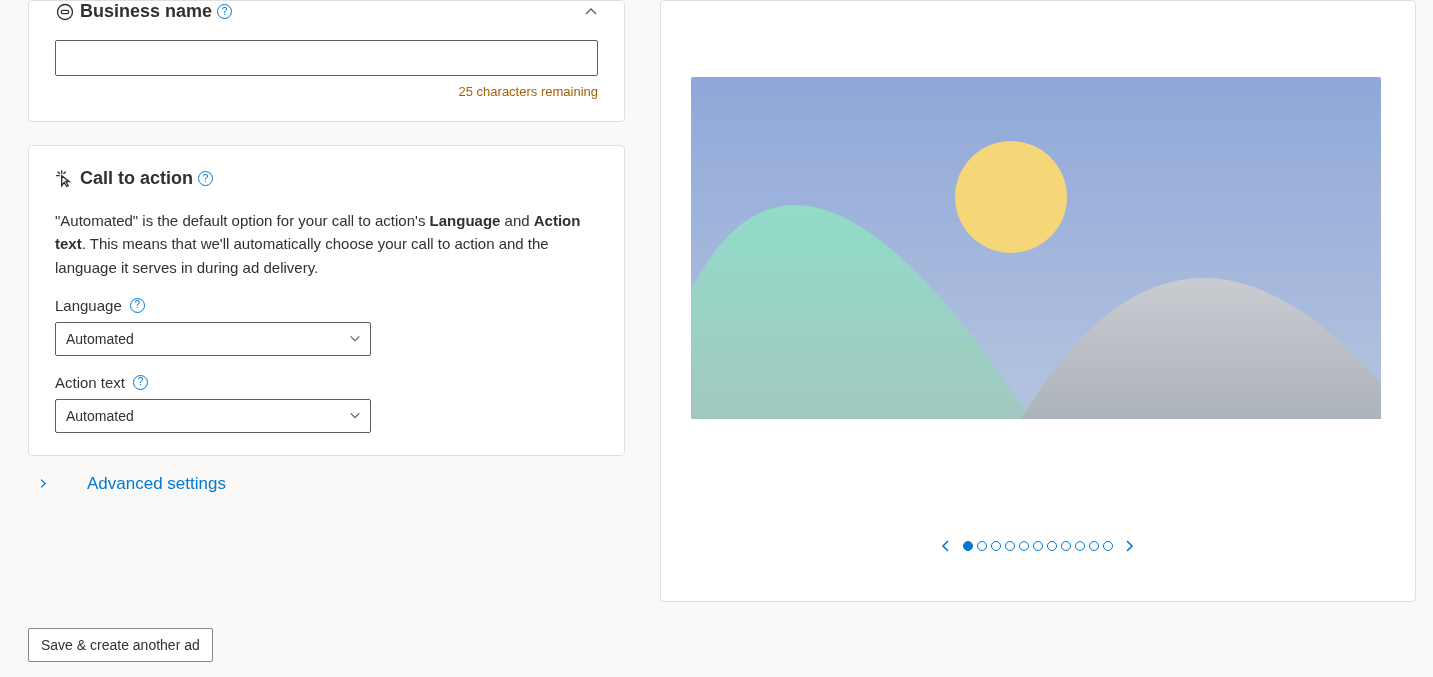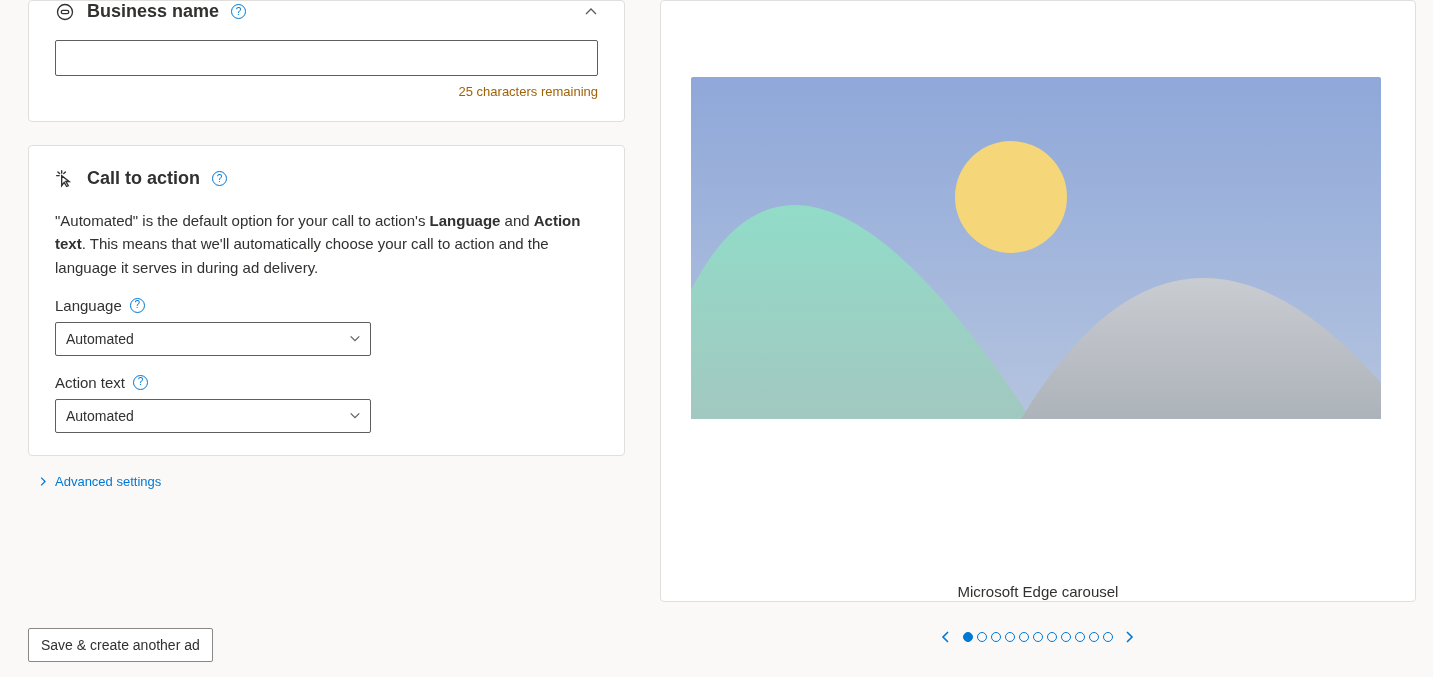--- a/index.html
+++ b/index.html
@@ -33,21 +33,21 @@
       border-radius: 4px;
       padding: 14px 26px 22px 26px;
       margin-bottom: 14px;
     }
     .card-top {
       padding-top: 0;
     }
     .section-header {
       display: flex;
       align-items: center;
-      gap: 12px;
+      gap: 5px;
       margin-bottom: 18px;
       position: relative;
     }
     .section-header .chev {
       position: absolute;
       right: 0;
       top: 4px;
       width: 14px;
       height: 14px;
       stroke: #605e5c;
@@ -154,21 +154,22 @@
     }
     .advanced-row svg {
       width: 11px;
       height: 11px;
       stroke: #0078d4;
       stroke-width: 1.6;
       fill: none;
     }
     .advanced-link {
       color: #0078d4;
-      font-size: 13px;
+      font-size: 17px;
+      margin-left: 32px;
     }
     .save-button {
       position: absolute;
       left: 28px;
       top: 628px;
       height: 34px;
       padding: 0 12px;
       background: #fff;
       border: 1px solid #8a8886;
       border-radius: 2px;
@@ -345,21 +346,20 @@
             <stop offset="100%" stop-color="#adb3ba"></stop>
           </linearGradient>
         </defs>
         <rect width="690" height="342" fill="url(#sky)"></rect>
         <circle cx="320" cy="120" r="56" fill="#f5d77a"></circle>
         <path d="M -20 342 L -20 260 Q 90 -40 340 342 Z" fill="url(#hill1)"></path>
         <path d="M 330 342 Q 500 60 720 342 Z" fill="url(#hill2)"></path>
       </svg>
       <div class="ad-badge">Ad</div>
     </div>
-    <div class="preview-caption">Microsoft Edge carousel</div>
     <div class="carousel-nav">
       <svg class="nav-arrow" viewBox="0 0 14 14">
           <polyline points="9,2 4,7 9,12"></polyline>
         </svg>
       <span id="dots-holder" style="display: flex; align-items: center;">
           <span class="dot active"></span>
           <span class="dot"></span>
           <span class="dot"></span>
           <span class="dot"></span>
           <span class="dot"></span>

